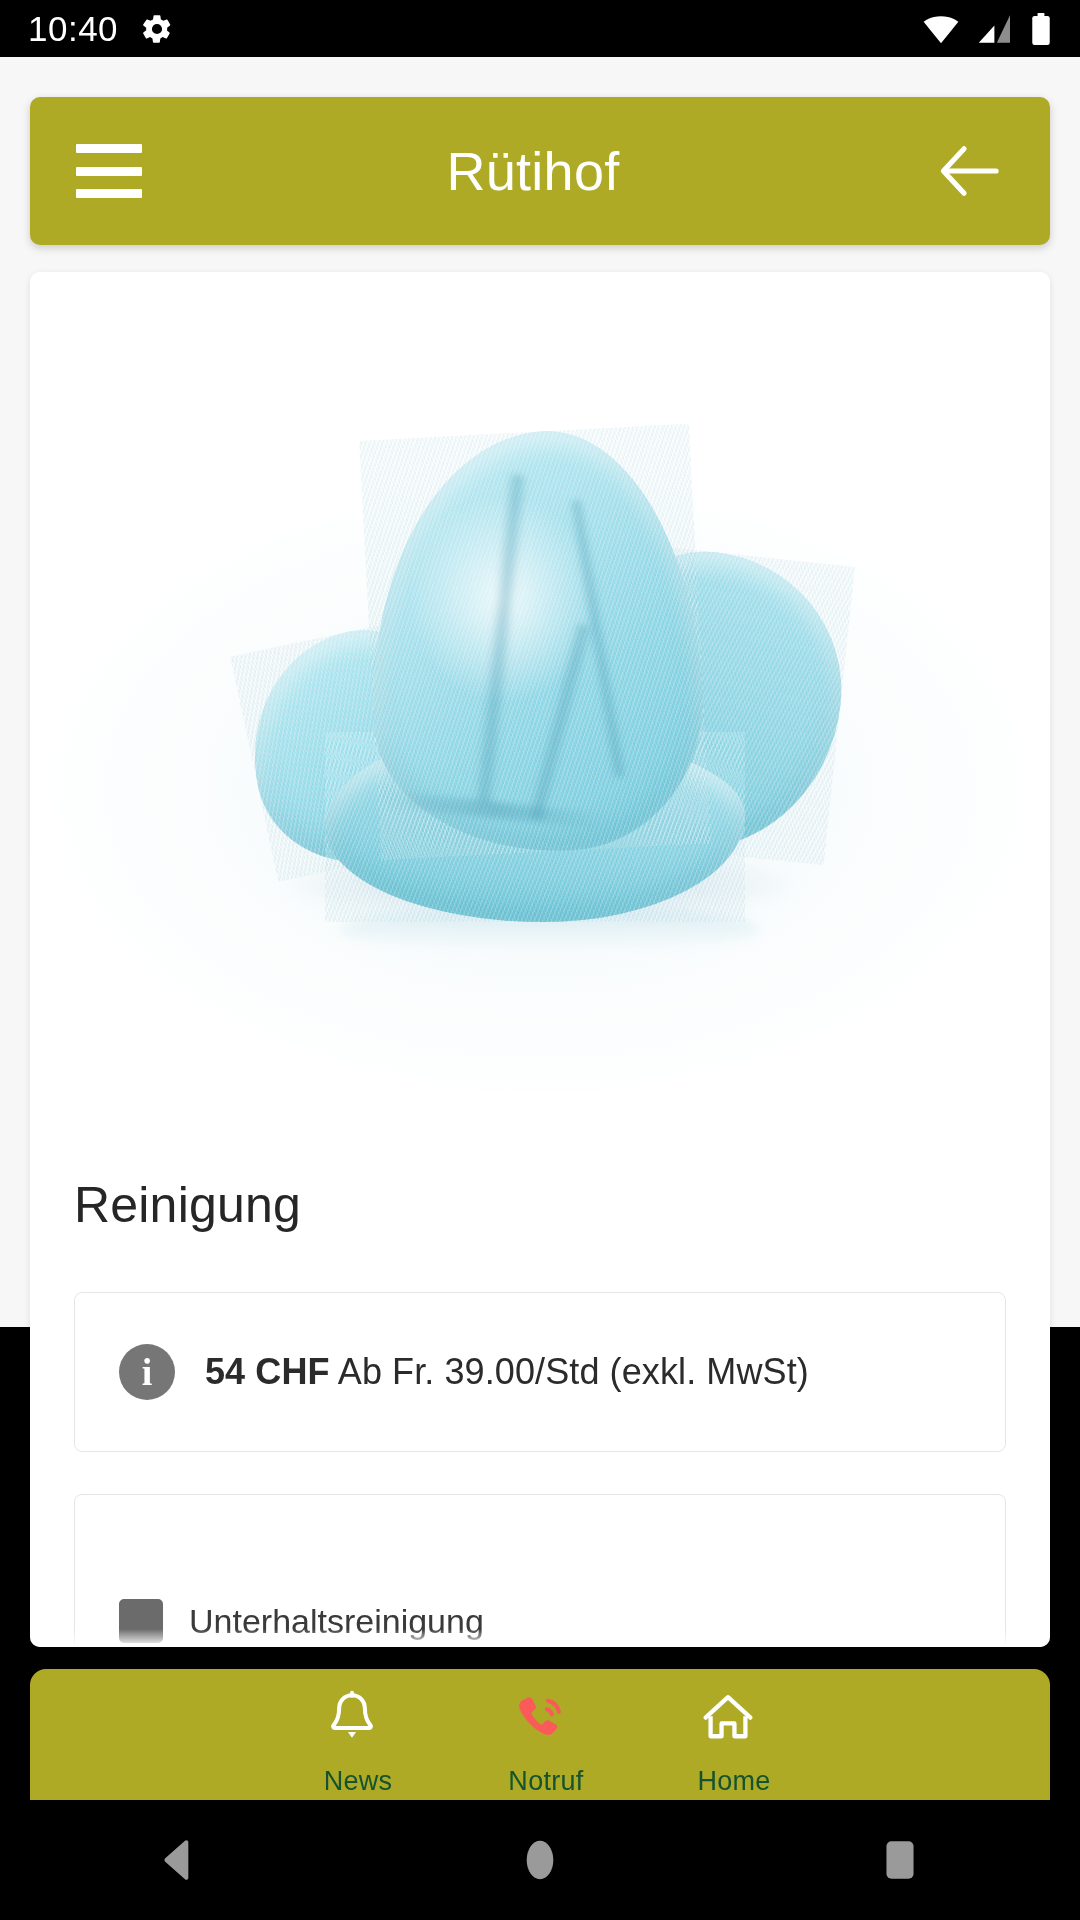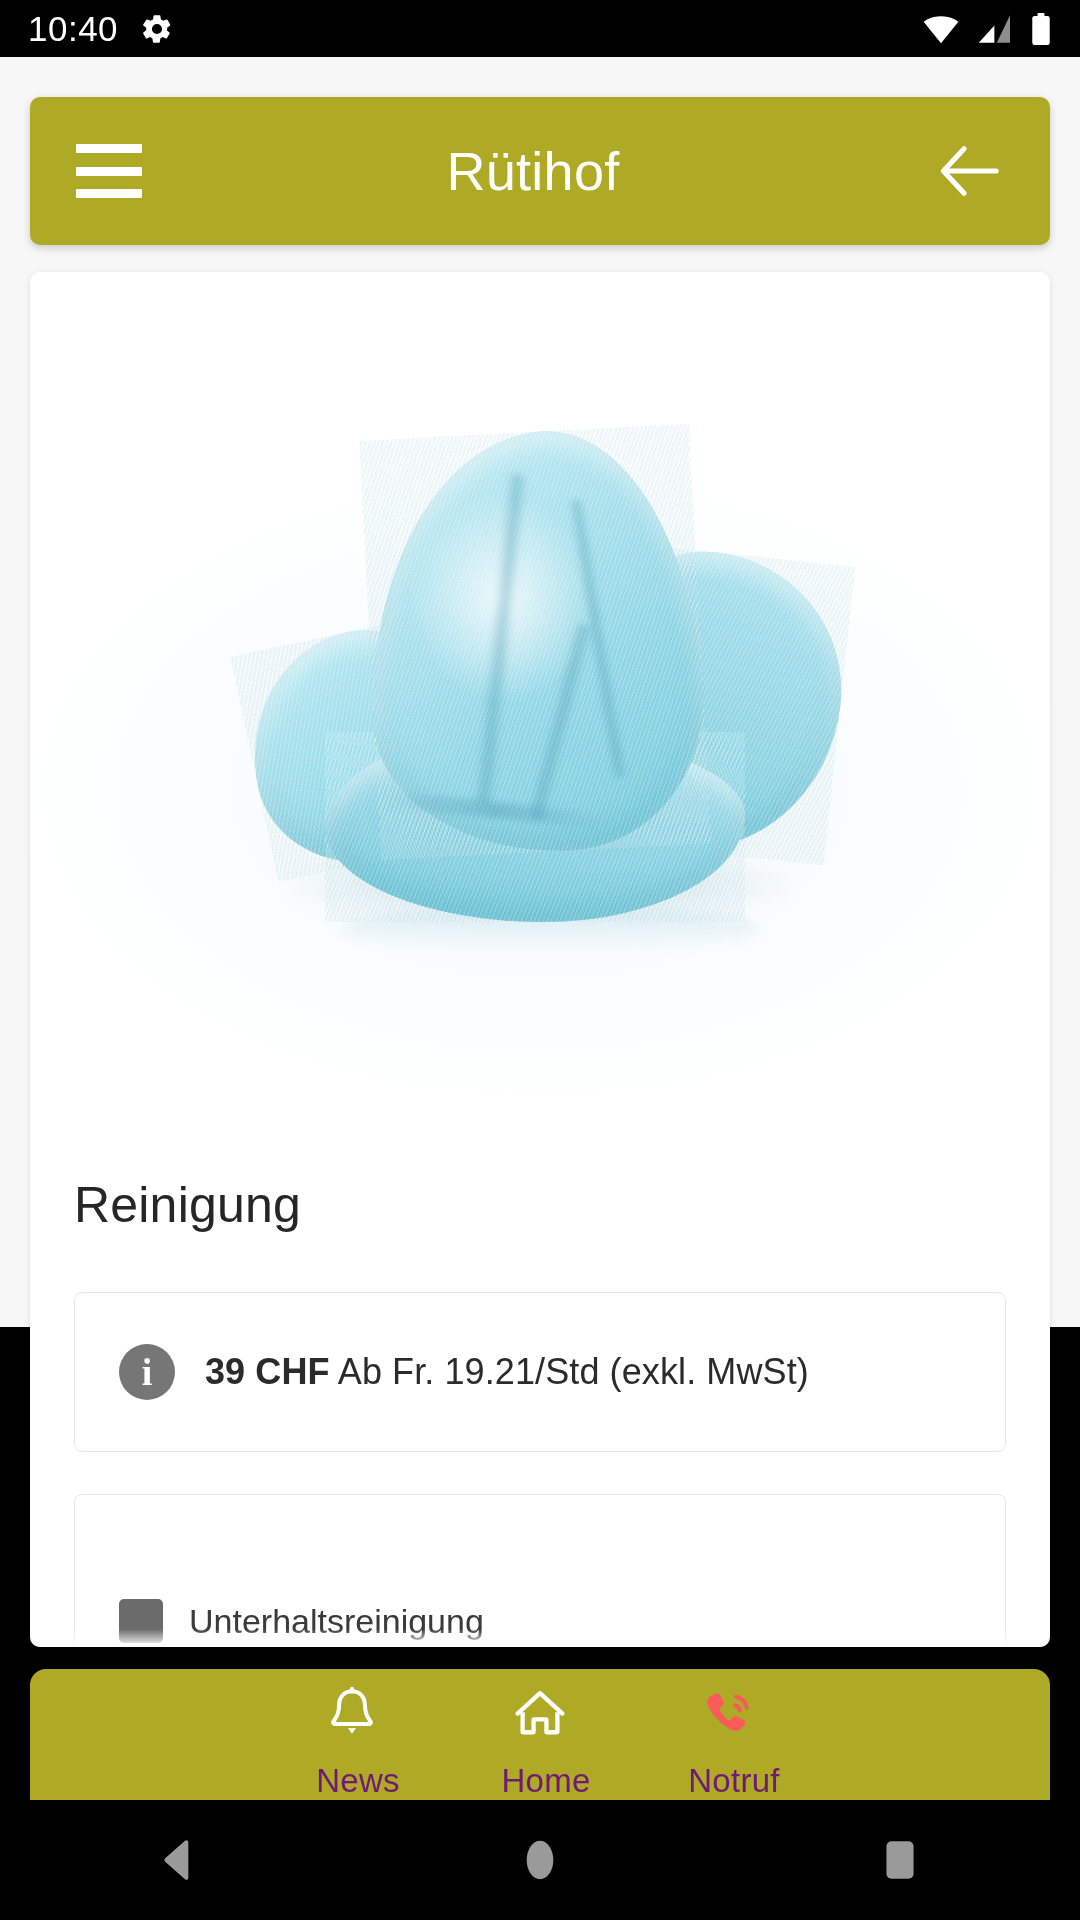--- a/index.html
+++ b/index.html
@@ -233,21 +233,21 @@
     border-radius:16px;
     box-shadow:0 -2px 8px rgba(0,0,0,0.12);
     display:flex; align-items:center; justify-content:center;
     gap:0;
   }
   .navitem {
     width:188px;
     display:flex; flex-direction:column; align-items:center; gap:10px;
     cursor:pointer;
   }
-  .navlabel { color:#701a75; font-size:33px; font-weight:400; letter-spacing:0.3px;margin-left:12px; }
+  .navlabel { color:#14532d; font-size:27px; font-weight:400; letter-spacing:0.3px;margin-left:12px; }
 
   
   #navbar {
     position:absolute; left:0; top:1800px;
     width:1080px; height:120px;
     background:#000;
     display:flex; align-items:center; justify-content:space-around;
   }
   .navbtn { width:120px; height:120px; display:flex; align-items:center; justify-content:center; cursor:pointer; }
 </style>
@@ -332,22 +332,22 @@
           <div class="crease" style="left:330px;top:220px;width:20px;height:200px;transform:rotate(14deg);"></div>
           <div class="crease" style="left:160px;top:400px;width:230px;height:16px;transform:rotate(6deg);"></div>
         </div>
       </div>
 
       <h1 id="section-title">Reinigung</h1>
 
       <div class="panel" id="price-panel">
         <div id="info-circle">i</div>
         <div id="price-text">
-          <span id="price-amount">39 CHF</span>
-          <span>Ab Fr. 19.21/Std (exkl. MwSt)</span>
+          <span id="price-amount">54 CHF</span>
+          <span>Ab Fr. 39.00/Std (exkl. MwSt)</span>
         </div>
       </div>
 
       <div class="panel" id="service-panel">
         <div id="service-option-row">
           <span class="chk"></span>
           <span id="service-option-label">Unterhaltsreinigung</span>
         </div>
       </div>
 
@@ -363,38 +363,38 @@
             <path d="M12 1.2v1.2" stroke="#fff" stroke-width="1.7" stroke-linecap="round"></path>
             <path d="M10.3 17.6h3.4L12 20z" fill="#fff"></path>
           </svg>
         </span>
         <span class="navlabel">News</span>
       </div>
 
       <div class="navitem">
         <span>
           <svg width="58" height="62" viewBox="0 0 24 26">
-            <path d="M2.6 11.6L12 3l9.4 8.6" fill="none" stroke="#fff" stroke-width="1.8" stroke-linecap="round" stroke-linejoin="round"></path>
-            <path d="M4.7 11v8.4h4.6V14h5.4v5.4h4.6V11" fill="none" stroke="#fff" stroke-width="1.8" stroke-linejoin="round"></path>
-          </svg>
-        </span>
-        <span class="navlabel">Home</span>
-      </div>
-
-      <div class="navitem">
-        <span>
-          <svg width="58" height="62" viewBox="0 0 24 26">
             <path d="M6.6 3.4c.6-.6 1.6-.5 2 .3l1.5 2.8c.3.6.2 1.3-.3 1.7l-1 .9c-.3.3-.4.8-.2 1.2.6 1.2 1.9 2.9 3.4 4 .4.3.9.2 1.2-.1l.9-1c.4-.5 1.1-.6 1.7-.3l2.8 1.5c.8.4.9 1.4.3 2l-1.5 1.5c-.9.9-2.2 1.2-3.4.7-2-.8-4.3-2.4-6.2-4.3C5.9 12.3 4.3 10 3.5 8c-.5-1.2-.2-2.5.7-3.4l2.4-1.2z" fill="#FA5A5A"></path>
             <path d="M15.3 4.5c2.3.5 4.1 2.3 4.6 4.6" fill="none" stroke="#FA5A5A" stroke-width="1.7" stroke-linecap="round"></path>
             <path d="M14.9 8.1c1 .3 1.8 1.1 2.1 2.1" fill="none" stroke="#FA5A5A" stroke-width="1.7" stroke-linecap="round"></path>
           </svg>
         </span>
         <span class="navlabel">Notruf</span>
       </div>
 
+      <div class="navitem">
+        <span>
+          <svg width="58" height="62" viewBox="0 0 24 26">
+            <path d="M2.6 11.6L12 3l9.4 8.6" fill="none" stroke="#fff" stroke-width="1.8" stroke-linecap="round" stroke-linejoin="round"></path>
+            <path d="M4.7 11v8.4h4.6V14h5.4v5.4h4.6V11" fill="none" stroke="#fff" stroke-width="1.8" stroke-linejoin="round"></path>
+          </svg>
+        </span>
+        <span class="navlabel">Home</span>
+      </div>
+
     </div>
   </div>
 
   <div id="navbar">
     <div class="navbtn">
       <svg width="50" height="50" viewBox="0 0 24 24">
         <path d="M16 3.5C16 2.6 15 2.2 14.4 2.8L4.9 11.2c-.5.4-.5 1.2 0 1.6l9.5 8.4c.6.6 1.6.2 1.6-.7V3.5z" fill="#9a9a9a"></path>
       </svg>
     </div>
     <div class="navbtn">

